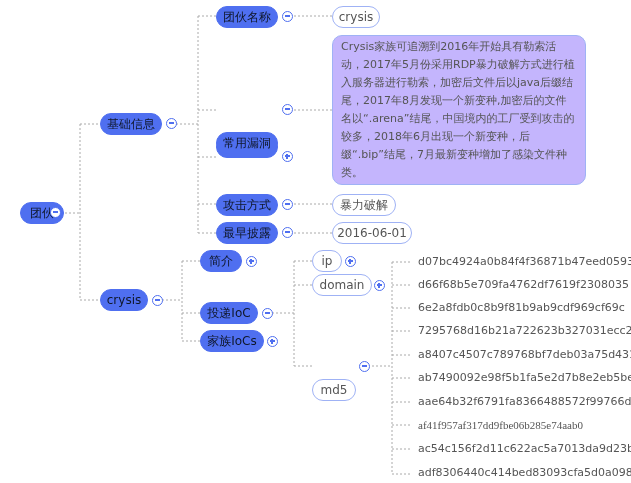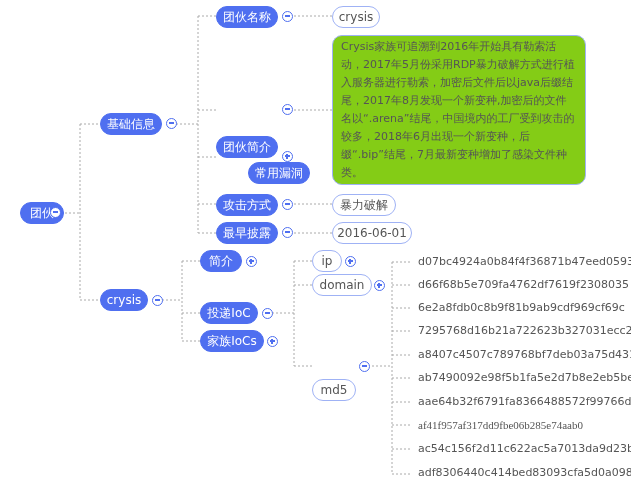--- a/index.html
+++ b/index.html
@@ -1,28 +1,28 @@
 <!DOCTYPE html>
 <html><head>
 <meta charset="utf-8">
 <style>
   html, body { margin:0; padding:0; background:#ffffff; }
   body { width:631px; height:483px; position:relative; overflow:hidden;
          font-family:"DejaVu Sans","Liberation Sans",sans-serif; }
   #lines { position:absolute; left:0; top:0; width:631px; height:483px; }
   .node { position:absolute; box-sizing:border-box; border-radius:11px;
           font-size:12px; line-height:20px; height:22px; white-space:nowrap; text-align:center; }
-  .node.filled { background:#4f6ff0; color:#ffffff; border:1px solid #4f6ff0; }
+  .node.filled { background:#4f6ff0; color:#0f172a; border:1px solid #4f6ff0; }
   .node.outline { background:#ffffff; color:#555555; border:1px solid #9fb2f5; }
   .toggle { position:absolute; width:11px; height:11px; box-sizing:border-box; border-radius:50%;
             background:#ffffff; border:1.5px solid #4f6ff0; }
   .toggle::after { content:""; position:absolute; left:2px; right:2px; top:3px; height:2px; background:#4f6ff0; }
   .toggle.plus::before { content:""; position:absolute; top:2px; bottom:2px; left:3px; width:2px; background:#4f6ff0; }
   .desc { position:absolute; left:332px; top:35px; width:254px; height:150px; box-sizing:border-box;
-          border:1px solid #9fb2f5; border-radius:10px; background:#84cc16; color:#555;
+          border:1px solid #9fb2f5; border-radius:10px; background:#c4b5fd; color:#555;
           font-size:11px; line-height:18px; padding:2px 8px 2px 8px; }
   .hash { position:absolute; left:418px; font-size:11px; color:#555555; height:16px; line-height:16px; white-space:nowrap; }
 </style>
 </head>
 <body>
 
 <svg id="lines">
   <g stroke="#aaaaaa" stroke-width="1" stroke-dasharray="2,2" fill="none">
 
     <path d="M61 213 H80 M80 124 V300 M80 124 H100 M80 300 H100"></path>
@@ -47,21 +47,21 @@
 <span class="toggle" style="left:166px;top:118px;"></span>
 
 <div class="node filled" style="left:216px;top:6px;width:62px;">团伙名称</div>
 <span class="toggle" style="left:282px;top:11px;"></span>
 <div class="node outline" style="left:332px;top:6px;width:48px;">crysis</div>
 
 <div class="node filled" style="left:216px;top:99px;width:62px;margin-top:37px;">团伙简介</div>
 <span class="toggle" style="left:282px;top:104px;"></span>
 <div class="desc">Crysis家族可追溯到2016年开始具有勒索活动，2017年5月份采用RDP暴力破解方式进行植入服务器进行勒索，加密后文件后以java后缀结尾，2017年8月发现一个新变种,加密后的文件名以“.arena”结尾，中国境内的工厂受到攻击的较多，2018年6月出现一个新变种，后缀“.bip”结尾，7月最新变种增加了感染文件种类。</div>
 
-<div class="node filled" style="left:216px;top:162px;width:62px;margin-left:32px;">常用漏洞</div>
+<div class="node filled" style="left:216px;top:132px;width:62px;">常用漏洞</div>
 <span class="toggle plus" style="left:282px;top:151px;"></span>
 
 <div class="node filled" style="left:216px;top:194px;width:62px;">攻击方式</div>
 <span class="toggle" style="left:282px;top:199px;"></span>
 <div class="node outline" style="left:332px;top:194px;width:64px;">暴力破解</div>
 
 <div class="node filled" style="left:216px;top:222px;width:62px;">最早披露</div>
 <span class="toggle" style="left:282px;top:227px;"></span>
 <div class="node outline" style="left:332px;top:222px;width:80px;text-align:center;">2016-06-01</div>
 

